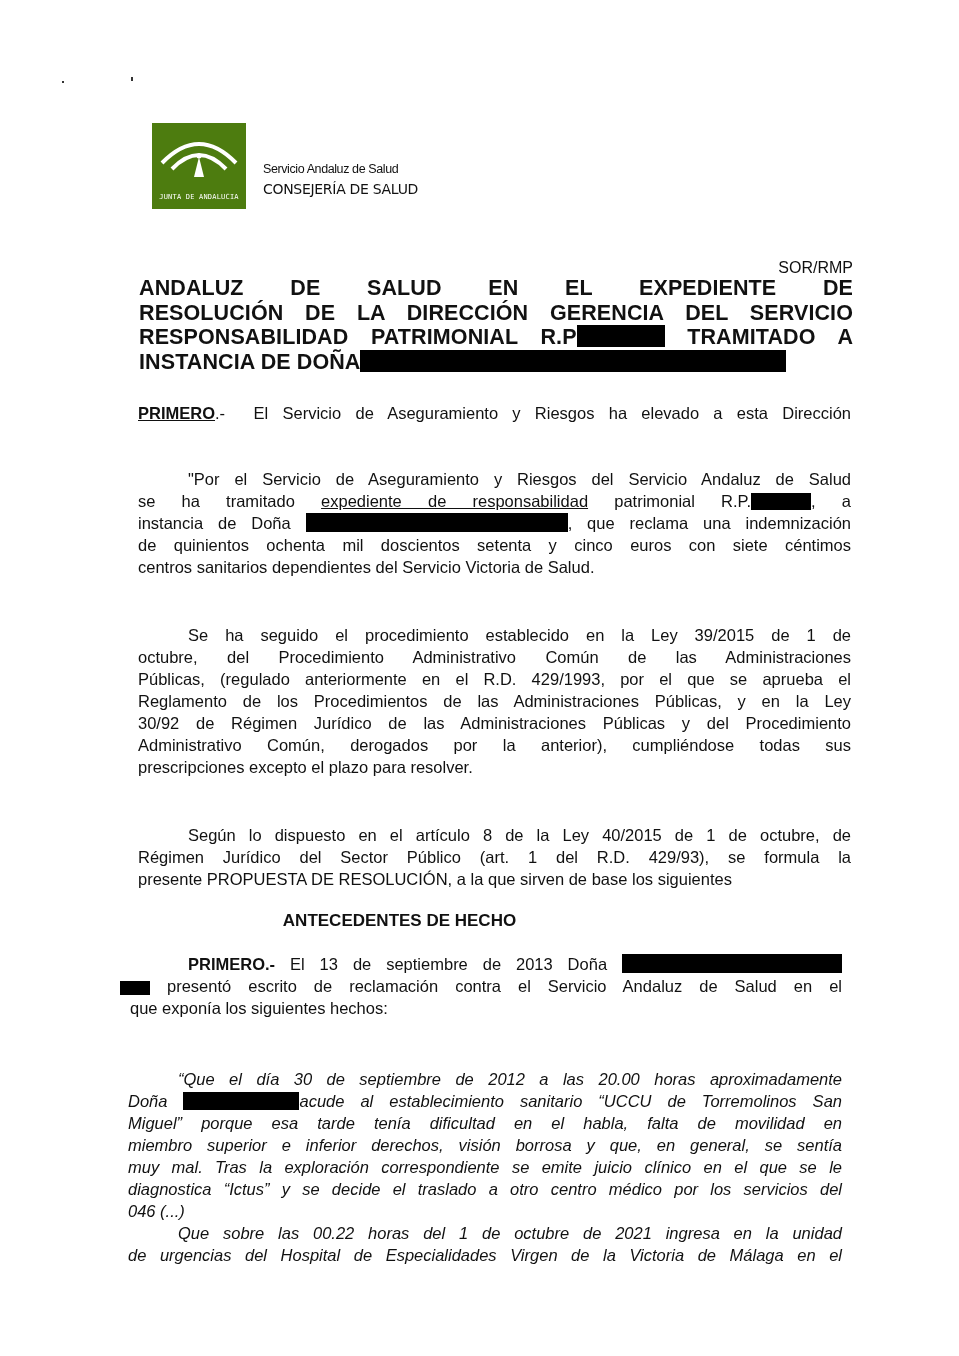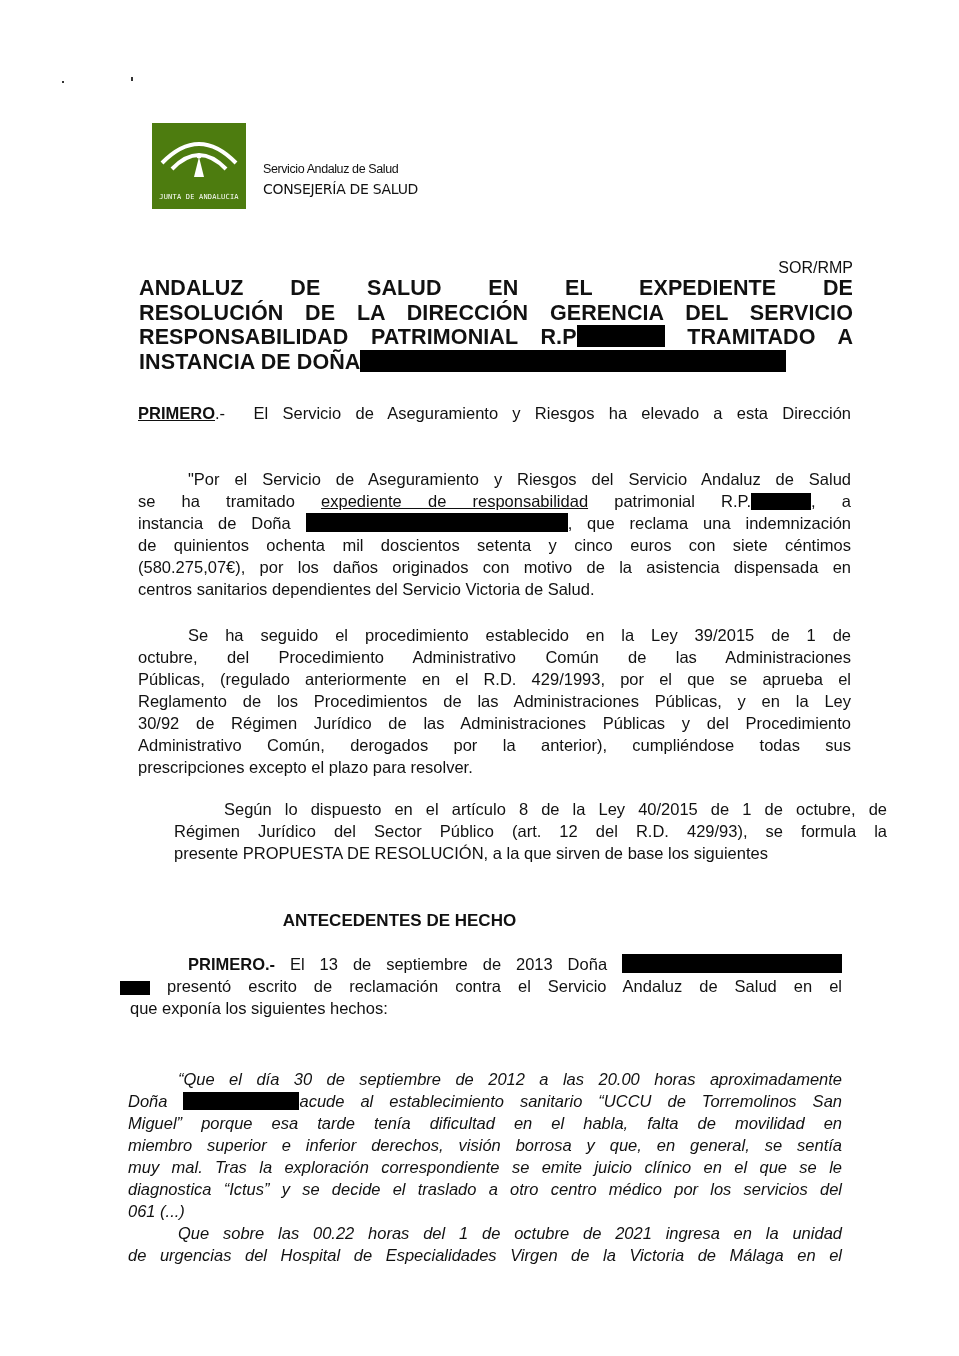--- a/index.html
+++ b/index.html
@@ -81,54 +81,53 @@
 
 <div class="para" style="top:402px;">
   <span class="ln"><span class="b ul">PRIMERO</span><span>.-</span>&nbsp;&nbsp;<span>El Servicio de Aseguramiento y Riesgos ha elevado a esta Dirección</span></span>
 </div>
 
 <div class="para" style="top:468px;">
   <span class="ln indent">"Por el Servicio de Aseguramiento y Riesgos del Servicio Andaluz de Salud</span>
   <span class="ln"><span>se ha tramitado</span> <span class="ul">expediente de responsabilidad</span> <span>patrimonial R.P.</span><span class="redact" style="width:60px;height:17px;"></span><span>, a</span></span>
   <span class="ln"><span>instancia de Doña</span> <span class="redact" style="width:262px;height:19px;"></span><span>, que reclama una indemnización</span></span>
   <span class="ln">de quinientos ochenta mil doscientos setenta y cinco euros con siete céntimos</span>
-  <span class="ln">(580.275,07€), por los daños originados con motivo de la asistencia dispensada en</span>
   <span class="ln last">centros sanitarios dependientes del Servicio Victoria de Salud.</span>
 </div>
 
 <div class="para" style="top:624px;">
   <span class="ln indent">Se ha seguido el procedimiento establecido en la Ley 39/2015 de 1 de</span>
   <span class="ln">octubre, del Procedimiento Administrativo Común de las Administraciones</span>
   <span class="ln">Públicas, (regulado anteriormente en el R.D. 429/1993, por el que se aprueba el</span>
   <span class="ln">Reglamento de los Procedimientos de las Administraciones Públicas, y en la Ley</span>
   <span class="ln">30/92 de Régimen Jurídico de las Administraciones Públicas y del Procedimiento</span>
   <span class="ln">Administrativo Común, derogados por la anterior), cumpliéndose todas sus</span>
   <span class="ln last">prescripciones excepto el plazo para resolver.</span>
 </div>
 
-<div class="para" style="top:798px;margin-left:36px;">
+<div class="para" style="top:824px;">
   <span class="ln indent">Según lo dispuesto en el artículo 8 de la Ley 40/2015 de 1 de octubre, de</span>
-  <span class="ln">Régimen Jurídico del Sector Público (art. 12 del R.D. 429/93), se formula la</span>
+  <span class="ln">Régimen Jurídico del Sector Público (art. 1 del R.D. 429/93), se formula la</span>
   <span class="ln last">presente PROPUESTA DE RESOLUCIÓN, a  la que sirven de base los siguientes</span>
 </div>
 
 <div class="section-heading">ANTECEDENTES DE HECHO</div>
 
 <div class="para" style="top:953px; left:120px; width:722px;">
   <span class="ln indent" style="padding-left:68px;"><span class="b">PRIMERO.-</span> <span>El 13 de septiembre de 2013 Doña</span> <span class="redact" style="width:220px;height:19px;"></span></span>
   <span class="ln"><span class="redact" style="width:30px;height:14px;"></span> <span>presentó escrito de reclamación contra el Servicio Andaluz de Salud en el</span></span>
   <span class="ln last" style="padding-left:10px;"><span>que exponía los siguientes hechos:</span></span>
 </div>
 
 <div class="para it" style="top:1024px; left:128px; width:714px;">
   <span class="ln indent">“Que el día 30 de septiembre de 2012 a las 20.00 horas aproximadamente</span>
   <span class="ln"><span>Doña</span> <span class="redact" style="width:116px;height:18px;"></span><span>acude al establecimiento sanitario “UCCU de Torremolinos San</span></span>
   <span class="ln">Miguel” porque esa tarde tenía dificultad en el habla, falta de movilidad en</span>
   <span class="ln">miembro superior e inferior derechos, visión borrosa y que, en general, se sentía</span>
   <span class="ln">muy mal. Tras la exploración correspondiente se emite juicio clínico en el que se le</span>
   <span class="ln">diagnostica “Ictus” y se decide el traslado a otro centro médico por los servicios del</span>
-  <span class="ln last">061 (...)</span>
+  <span class="ln last">046 (...)</span>
 </div>
 
 <div class="para it" style="top:1178px; left:128px; width:714px;">
   <span class="ln indent">Que sobre las 00.22 horas del 1 de octubre  de  2021 ingresa en la unidad</span>
   <span class="ln">de urgencias del Hospital de Especialidades Virgen de la Victoria de Málaga en el</span>
 </div>
 
 </body></html>

